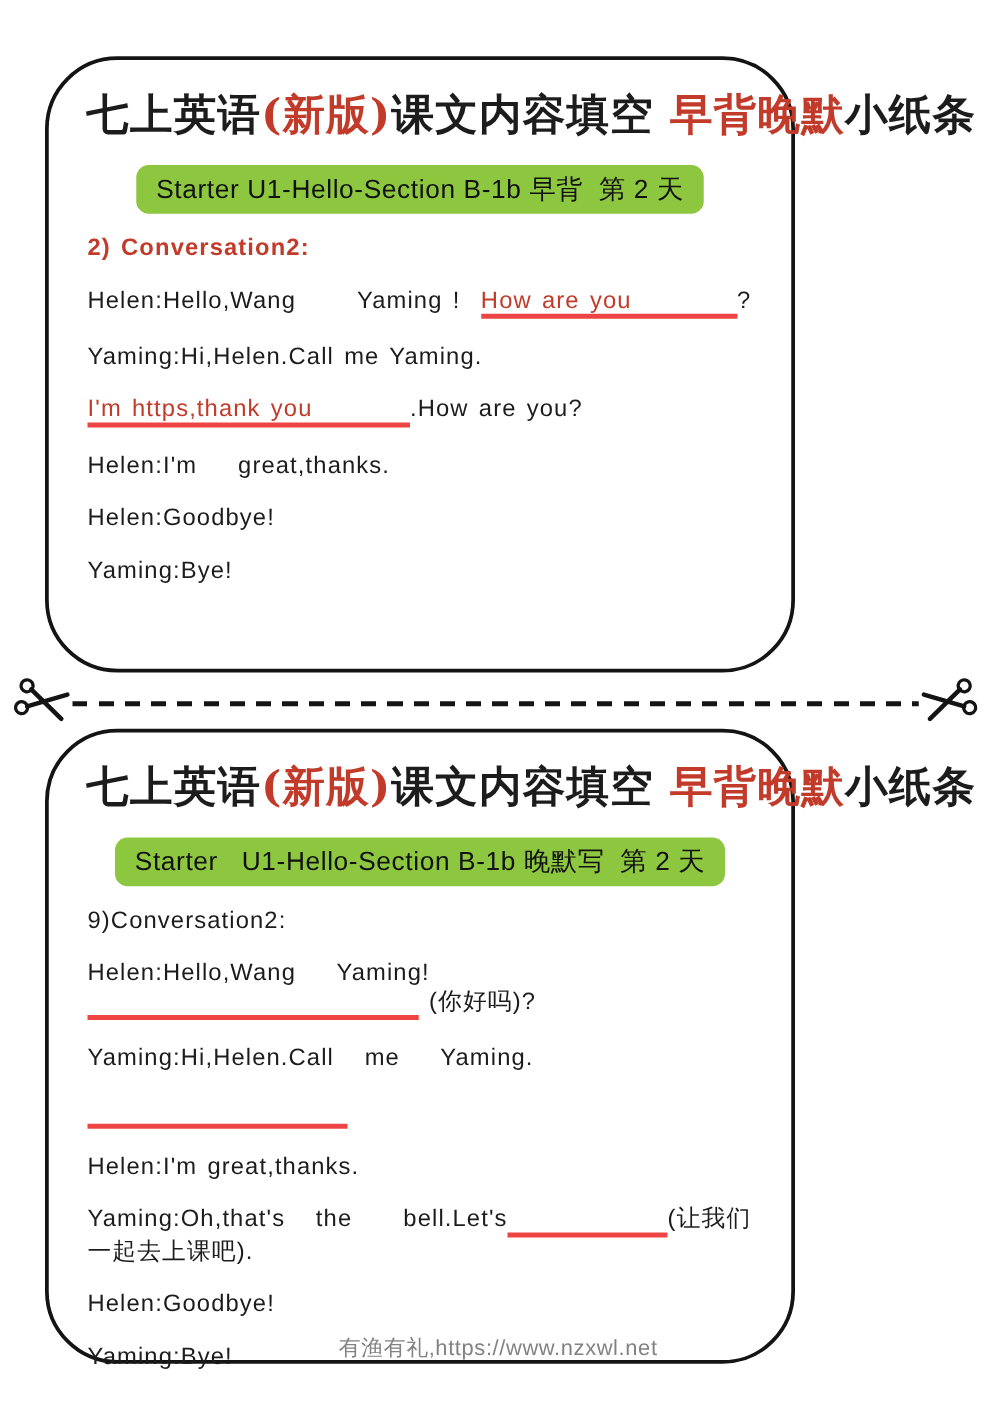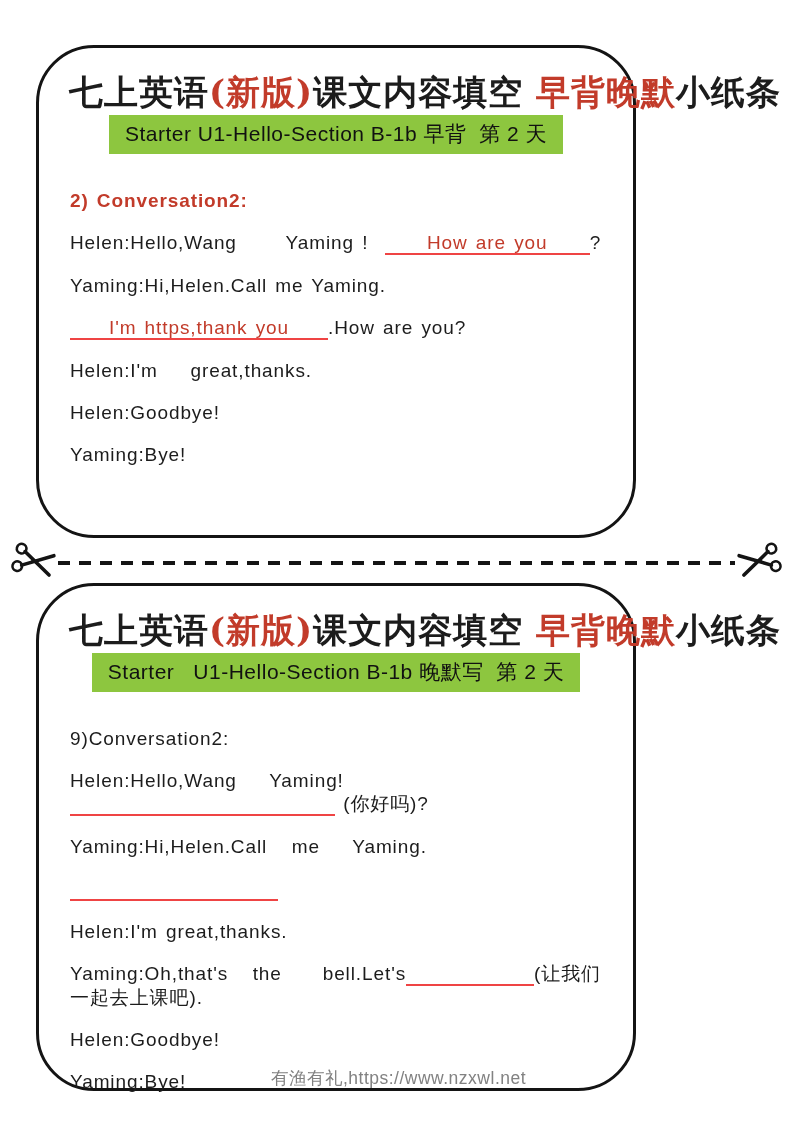--- a/index.html
+++ b/index.html
@@ -23,37 +23,38 @@
 
   .title {
     text-align: center; font-weight: bold;
     font-size: 34px; letter-spacing: 1px; line-height: 1.2;
     font-family: "DejaVu Serif", "Liberation Serif", serif;
     white-space: nowrap; margin-top: 6px;
   }
   .title .red { color: var(--red, #c23b2a); }
 
   .banner {
-    display: table; margin: 2px auto 0 auto;
+    display: table; margin: 19px auto 0 auto;
     background: var(--green, #8dc63f);
     color: #111; font-size: 21px; font-weight: 500;
     padding: 5px 16px 6px 16px; letter-spacing: 0.5px;
     white-space: pre;
+    border-radius: 10px;
   }
 
-  .dialog { margin-top: 35px; padding-left: 1px; }
+  .dialog { margin-top: 16px; padding-left: 1px; }
   .dialog p {
     font-size: 19px; letter-spacing: 0.9px; word-spacing: 2px;
     white-space: pre-wrap; margin-bottom: 19px; line-height: 23px;
   }
   .heading.red-heading { color: var(--red, #c23b2a); font-weight: bold; }
 
   .blank {
-    display: inline-block; border-bottom: 2px solid #ef4444;
-    text-align: center; vertical-align: baseline; line-height: 21px;
+    display: inline-block; border-bottom: 4px solid #ef4444;
+    text-align: left; vertical-align: baseline; line-height: 21px;
   }
   .blank .answer { color: var(--red, #c23b2a); }
   .blank .answer:empty::before { content: "\00a0"; }
   .w205 { min-width: 205px; }
   .w258 { min-width: 258px; }
   .w230 { min-width: 230px; }
   .w265 { min-width: 265px; }
   .w208 { min-width: 208px; }
   .w128 { min-width: 128px; }
 

